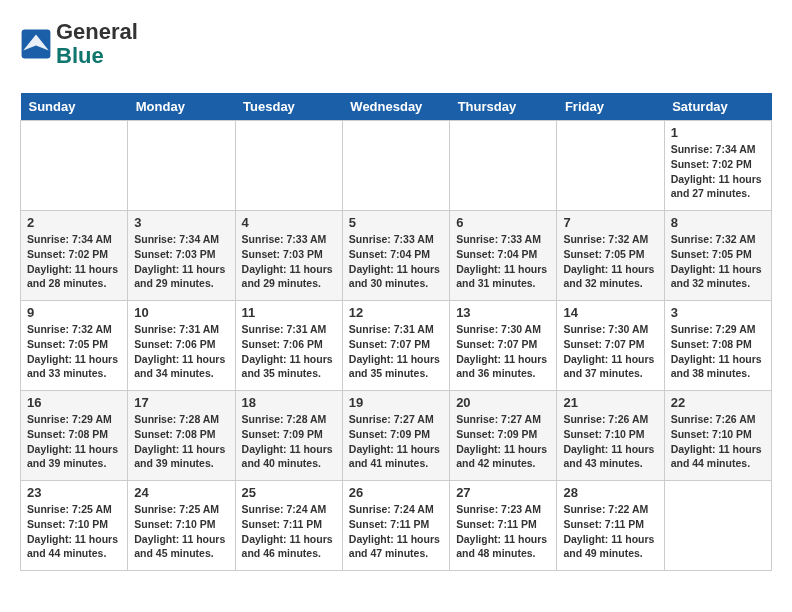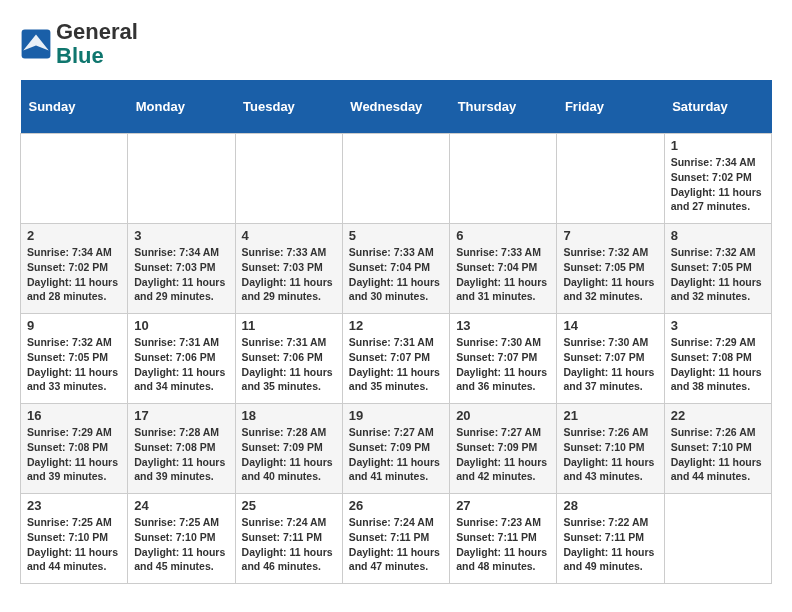--- a/index.html
+++ b/index.html
@@ -7,21 +7,21 @@
       font-family: Arial, sans-serif;
       background: #fff;
       width: 792px;
       min-height: 612px;
       padding: 20px;
     }
     .header {
       display: flex;
       justify-content: space-between;
       align-items: flex-start;
-      margin-bottom: 12px;
+      margin-bottom: 25px;
     }
     .logo {
       display: flex;
       align-items: center;
       gap: 4px;
     }
     .logo-text {
       font-size: 22px;
       font-weight: bold;
       color: #333;
@@ -47,21 +47,21 @@
       color: #555;
     }
     table {
       width: 100%;
       border-collapse: collapse;
     }
     thead th {
       background-color: #1a5fa8;
       color: #fff;
       font-size: 13px;
-      padding: 19px 8px;
+      padding: 6px 8px;
       text-align: left;
       font-weight: bold;
     }
     tbody td {
       border: 1px solid #ccc;
       vertical-align: top;
       padding: 4px 6px;
       font-size: 11px;
       color: #333;
       width: 107px;

